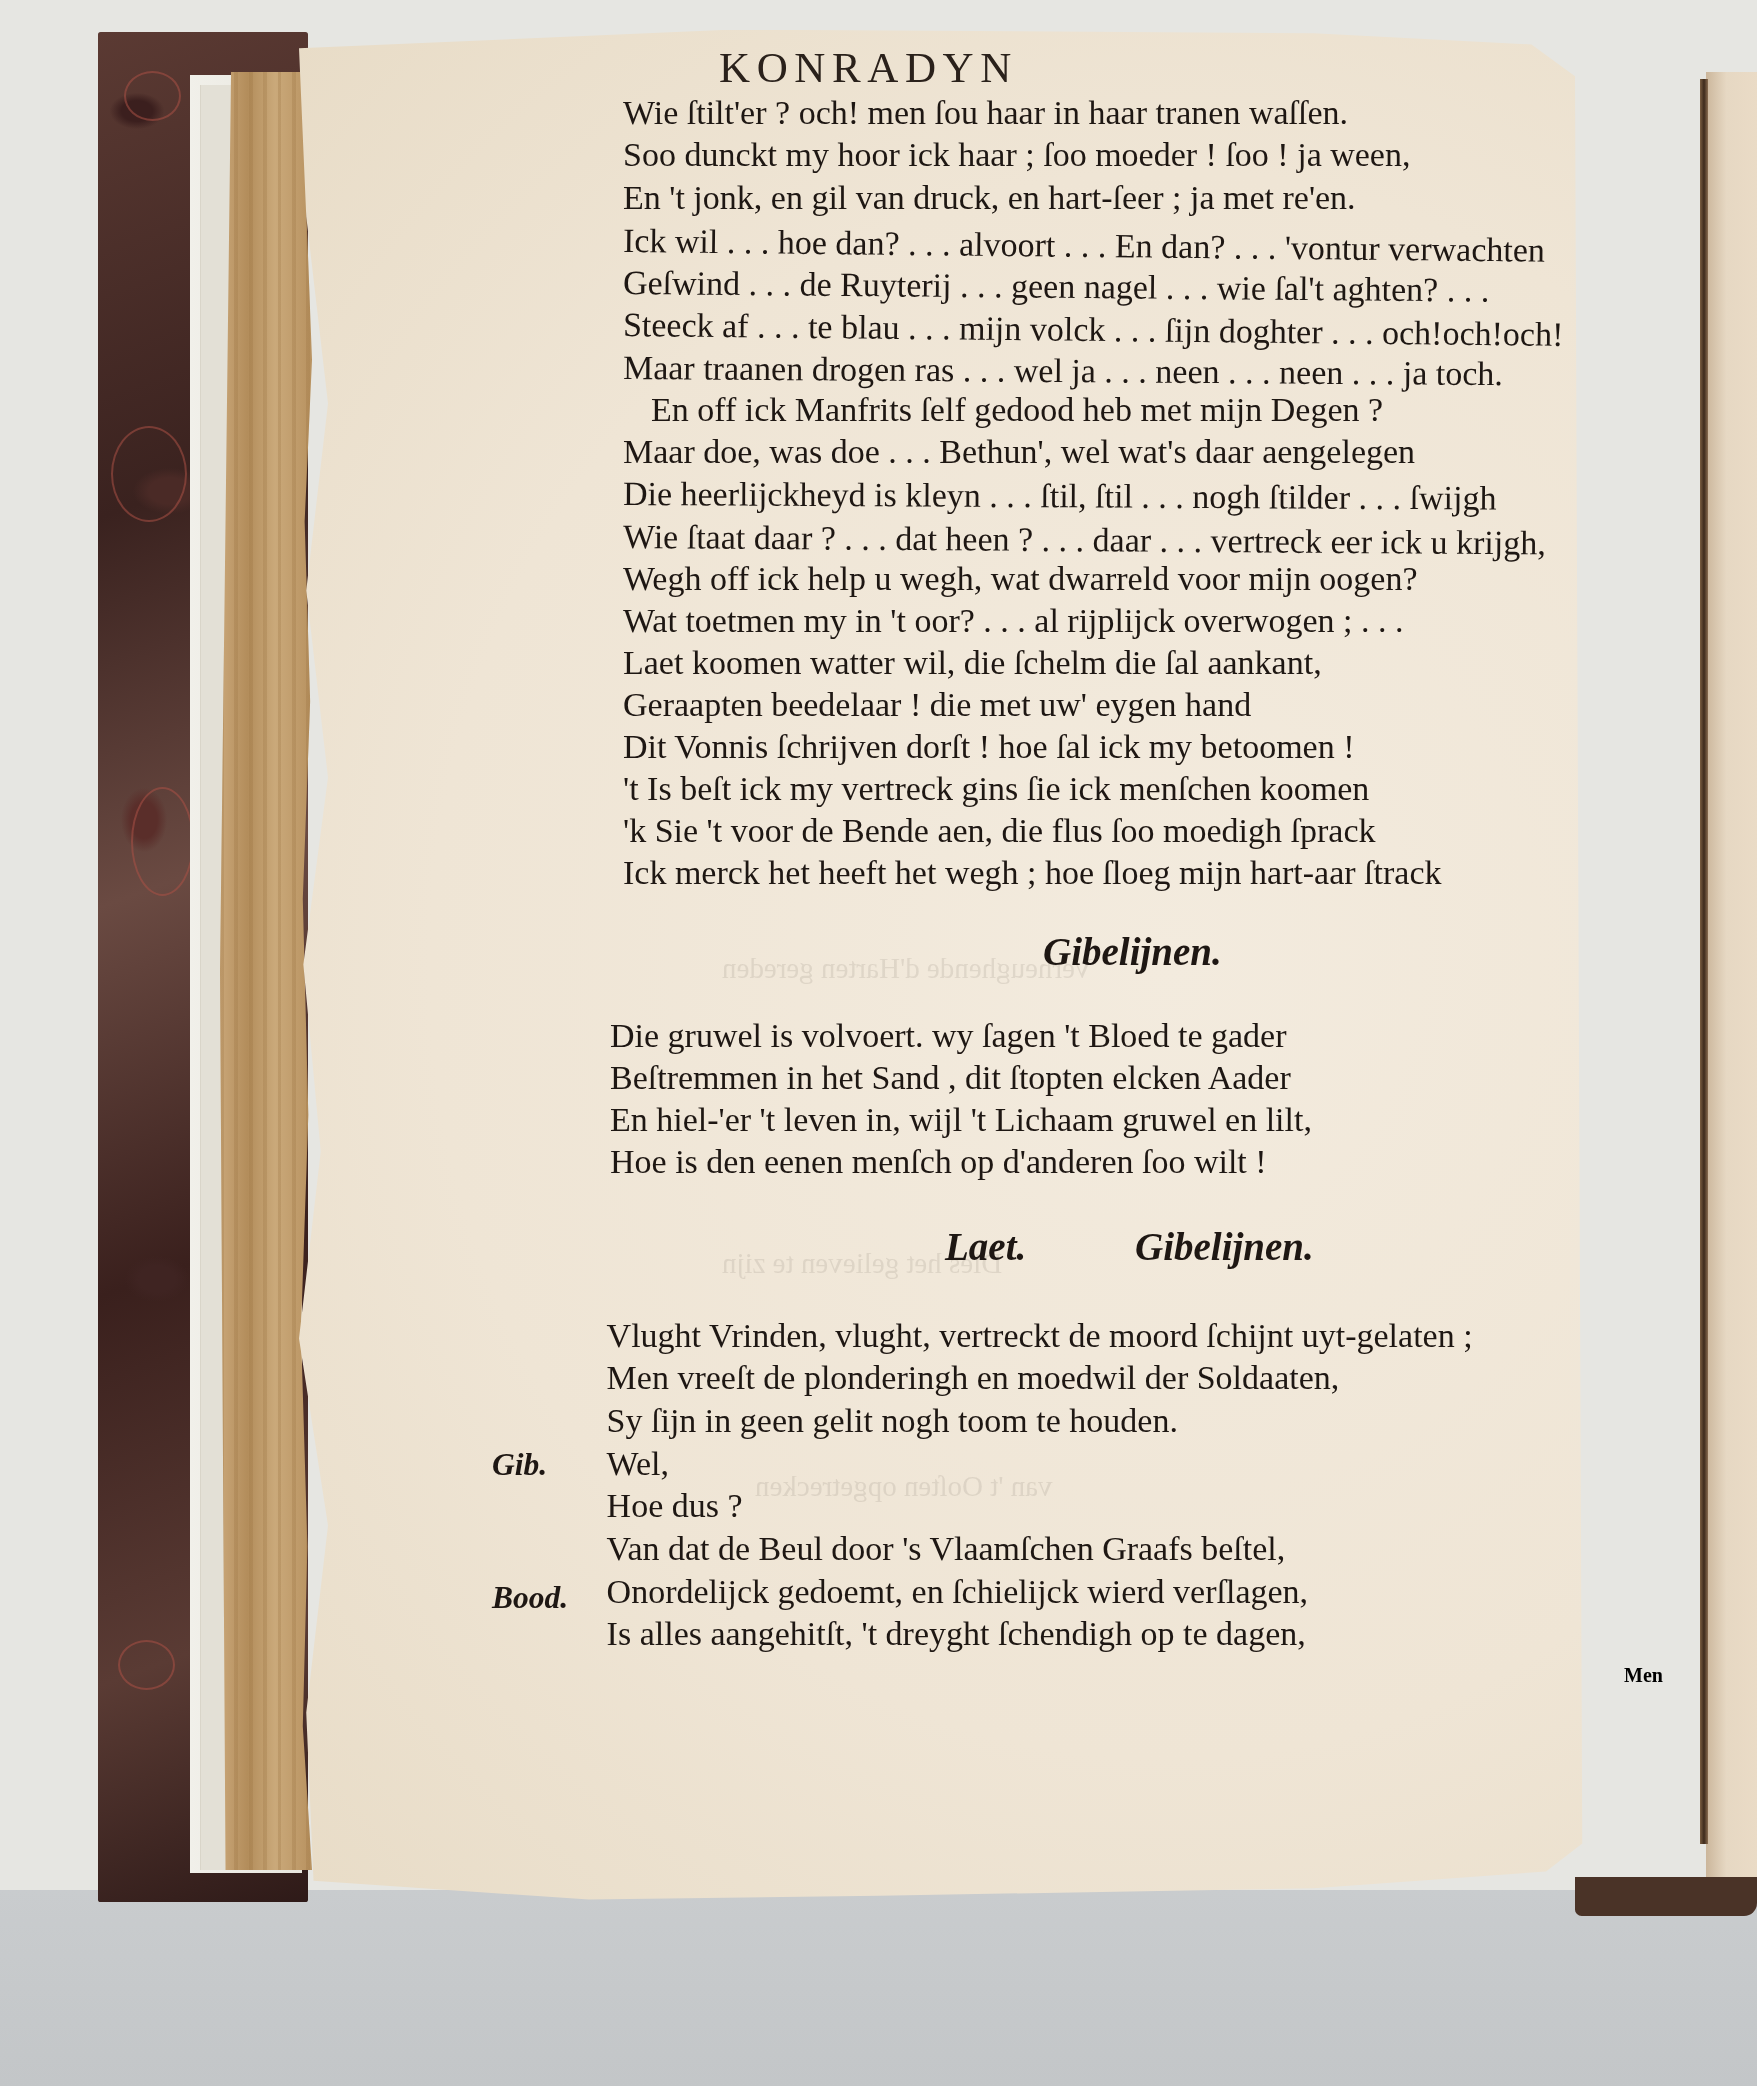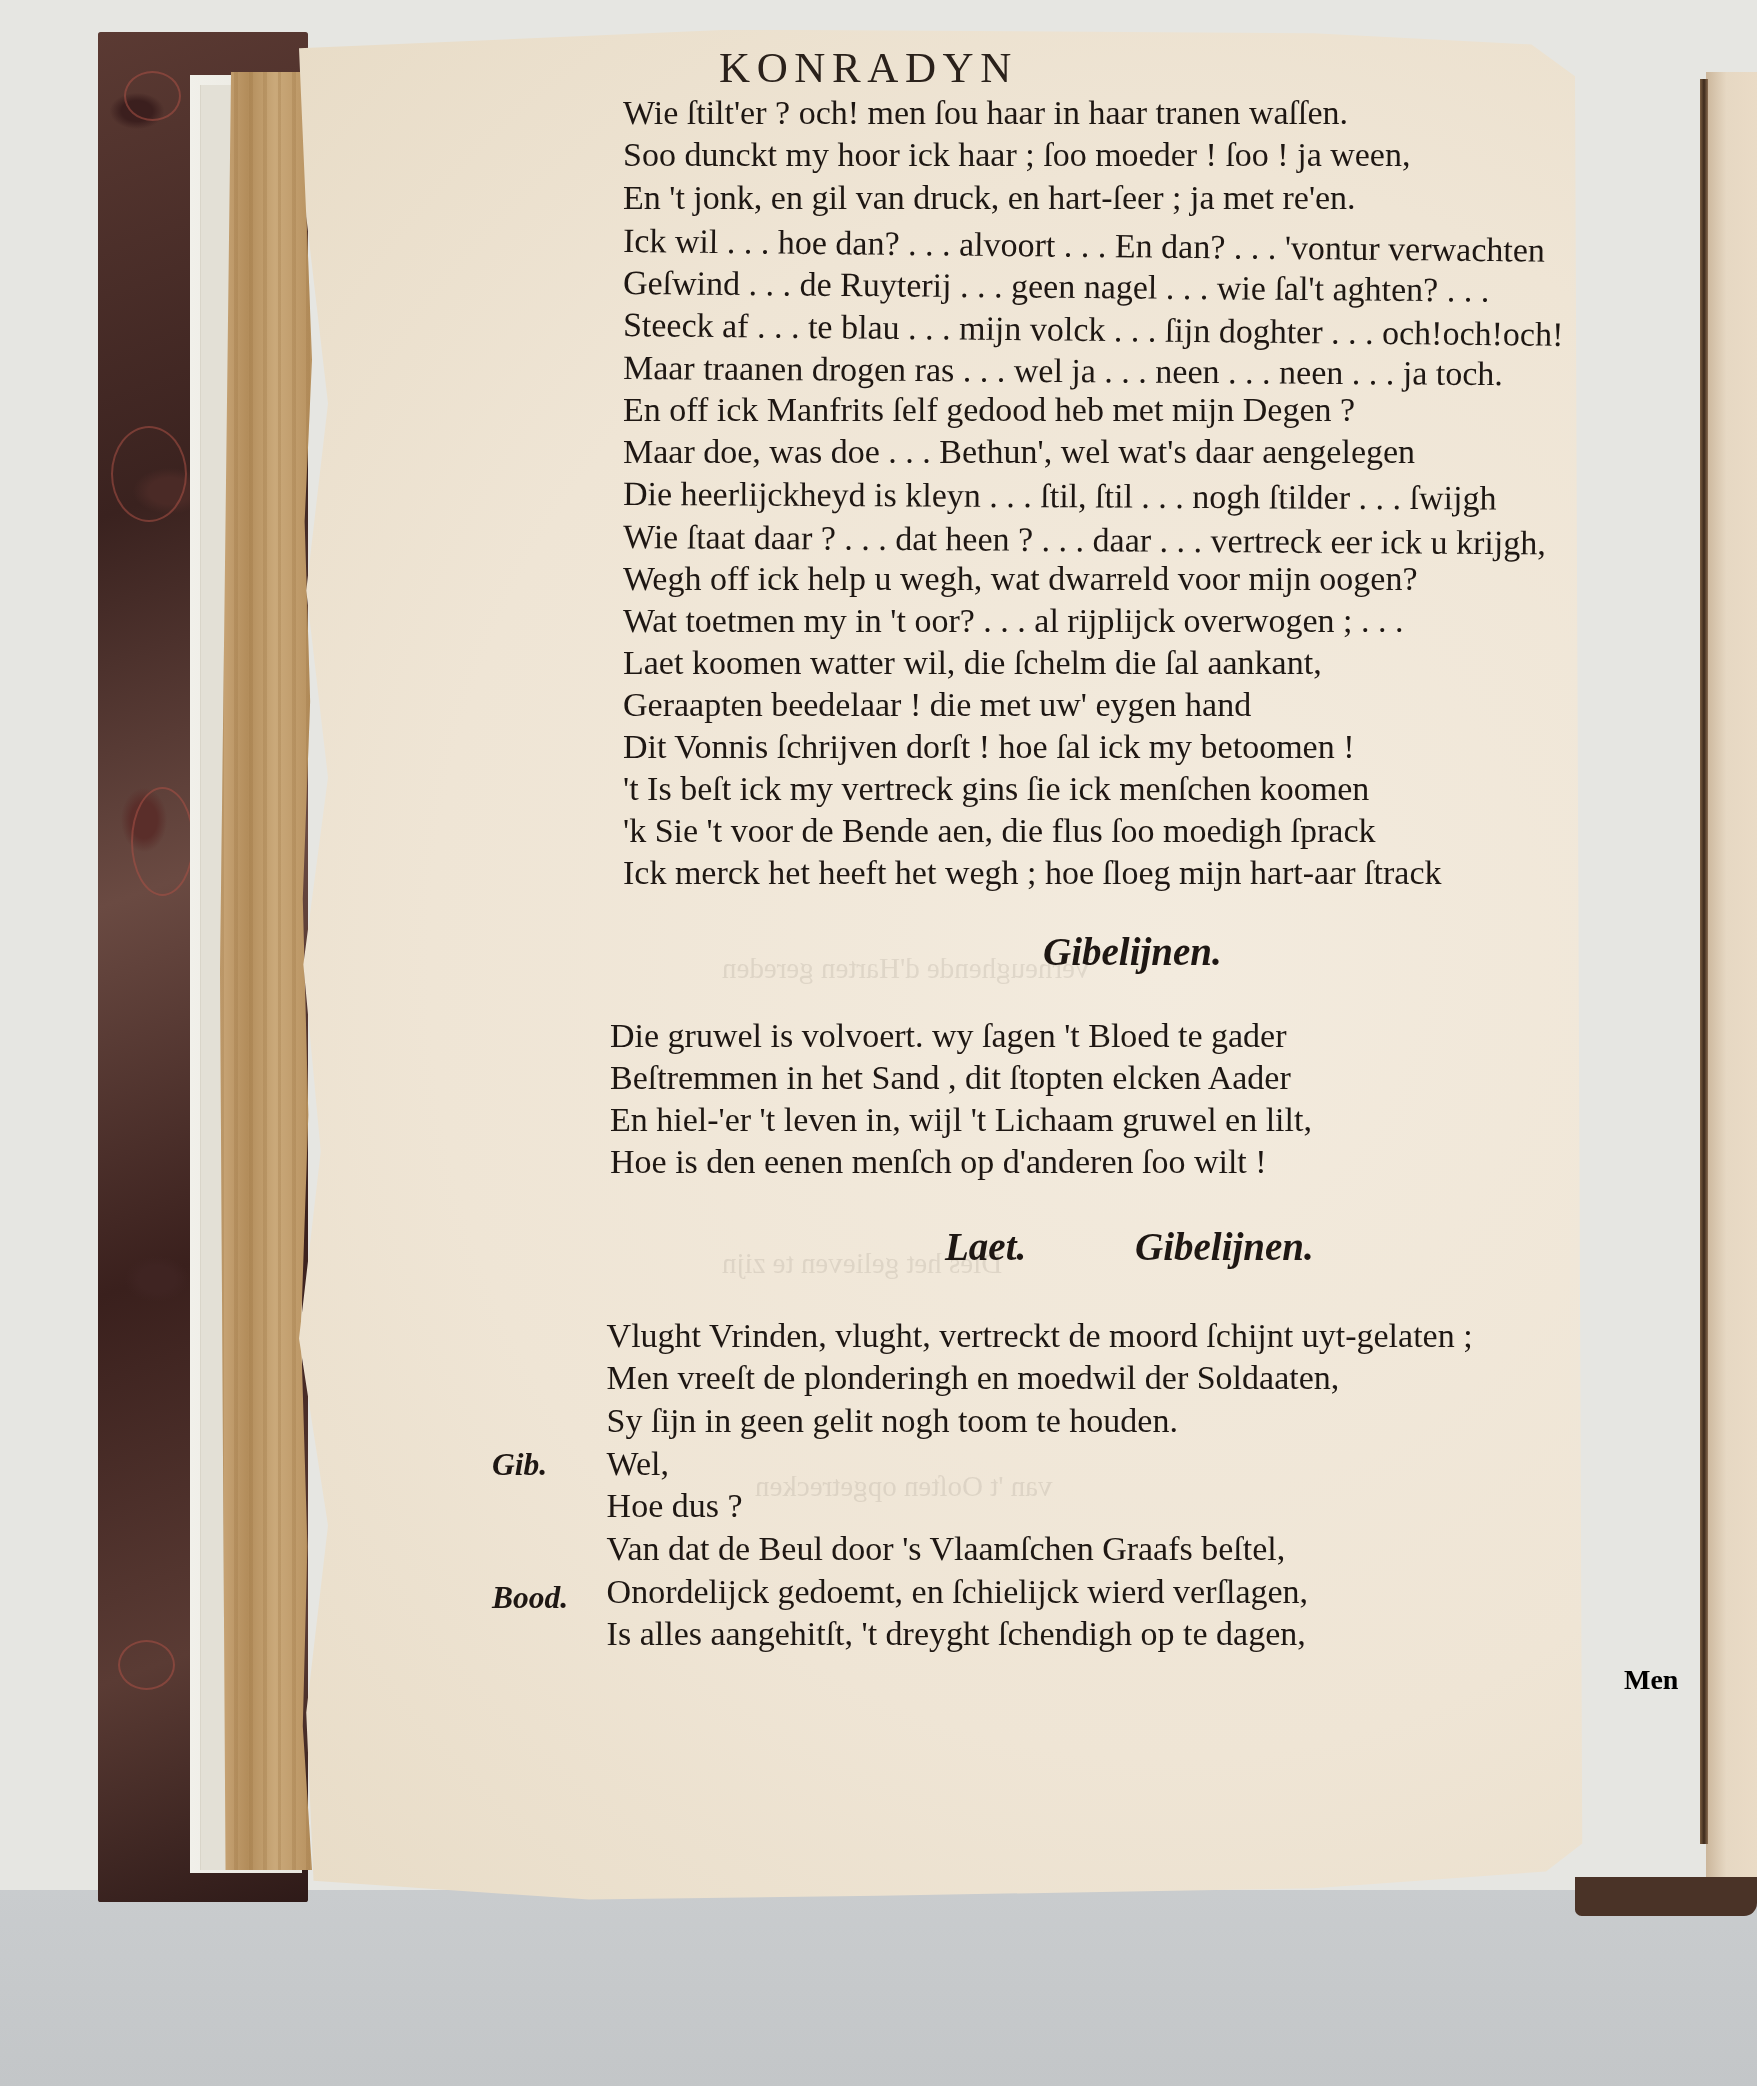--- a/index.html
+++ b/index.html
@@ -70,21 +70,21 @@
   .line {
     position: absolute; left: 0; white-space: nowrap; font-size: 34px; line-height: 39px;
     transform-origin: left center;
   }
   .speaker-heading {
     position: absolute; font-style: italic; font-size: 39px; font-weight: bold; white-space: nowrap;
   }
   .speaker-label {
     position: absolute; font-style: italic; font-size: 31.5px; font-weight: bold; white-space: nowrap;
   }
-  .catchword { position: absolute; font-size: 28px; font-weight: bold; white-space: nowrap; }
+  .catchword { position: absolute; font-size: 20px; font-weight: bold; white-space: nowrap; }
   .show-through {
     position: absolute; font-size: 29px; color: rgba(60,50,40,0.10); white-space: nowrap;
     transform: scaleX(-1);
   }
 </style>
 </head>
 <body>
 
 <div class="bg-bottom"></div>
 
@@ -112,21 +112,21 @@
 
 <div class="text-block">
 
   <div class="line" style="top:93px;">Wie ſtilt'er ? och! men ſou haar in haar tranen waſſen.</div>
   <div class="line" style="top:135px;">Soo dunckt my hoor ick haar ; ſoo moeder ! ſoo ! ja ween,</div>
   <div class="line" style="top:178px;">En 't jonk, en gil van druck, en hart-ſeer ; ja met re'en.</div>
   <div class="line" style="top:221px;transform:rotate(0.6deg);">Ick wil . . . hoe dan? . . . alvoort . . . En dan? . . . 'vontur verwachten</div>
   <div class="line" style="top:263px;transform:rotate(0.5deg);">Geſwind . . . de Ruyterij . . . geen nagel . . . wie ſal't aghten? . . .</div>
   <div class="line" style="top:305px;transform:rotate(0.6deg);">Steeck af . . . te blau . . . mijn volck . . . ſijn doghter . . . och!och!och!</div>
   <div class="line" style="top:348px;transform:rotate(0.4deg);">Maar traanen drogen ras . . . wel ja . . . neen . . . neen . . . ja toch.</div>
-  <div class="line" style="top:390px;">En off ick Manfrits ſelf gedood heb met mijn Degen ?</div>
+  <div class="line" style="top:390px;margin-left:28px;">En off ick Manfrits ſelf gedood heb met mijn Degen ?</div>
   <div class="line" style="top:432px;">Maar doe, was doe . . . Bethun', wel wat's daar aengelegen</div>
   <div class="line" style="top:474px;transform:rotate(0.3deg);">Die heerlijckheyd is kleyn . . . ſtil, ſtil . . . nogh ſtilder . . . ſwijgh</div>
   <div class="line" style="top:517px;transform:rotate(0.4deg);">Wie ſtaat daar ? . . . dat heen ? . . . daar . . . vertreck eer ick u krijgh,</div>
   <div class="line" style="top:559px;">Wegh off ick help u wegh, wat dwarreld voor mijn oogen?</div>
   <div class="line" style="top:601px;">Wat toetmen my in 't oor? . . . al rijplijck overwogen ; . . .</div>
   <div class="line" style="top:643px;">Laet koomen watter wil, die ſchelm die ſal aankant,</div>
   <div class="line" style="top:685px;">Geraapten beedelaar ! die met uw' eygen hand</div>
   <div class="line" style="top:727px;">Dit Vonnis ſchrijven dorſt ! hoe ſal ick my betoomen !</div>
   <div class="line" style="top:769px;">'t Is beſt ick my vertreck gins ſie ick menſchen koomen</div>
   <div class="line" style="top:811px;">'k Sie 't voor de Bende aen, die flus ſoo moedigh ſprack</div>

